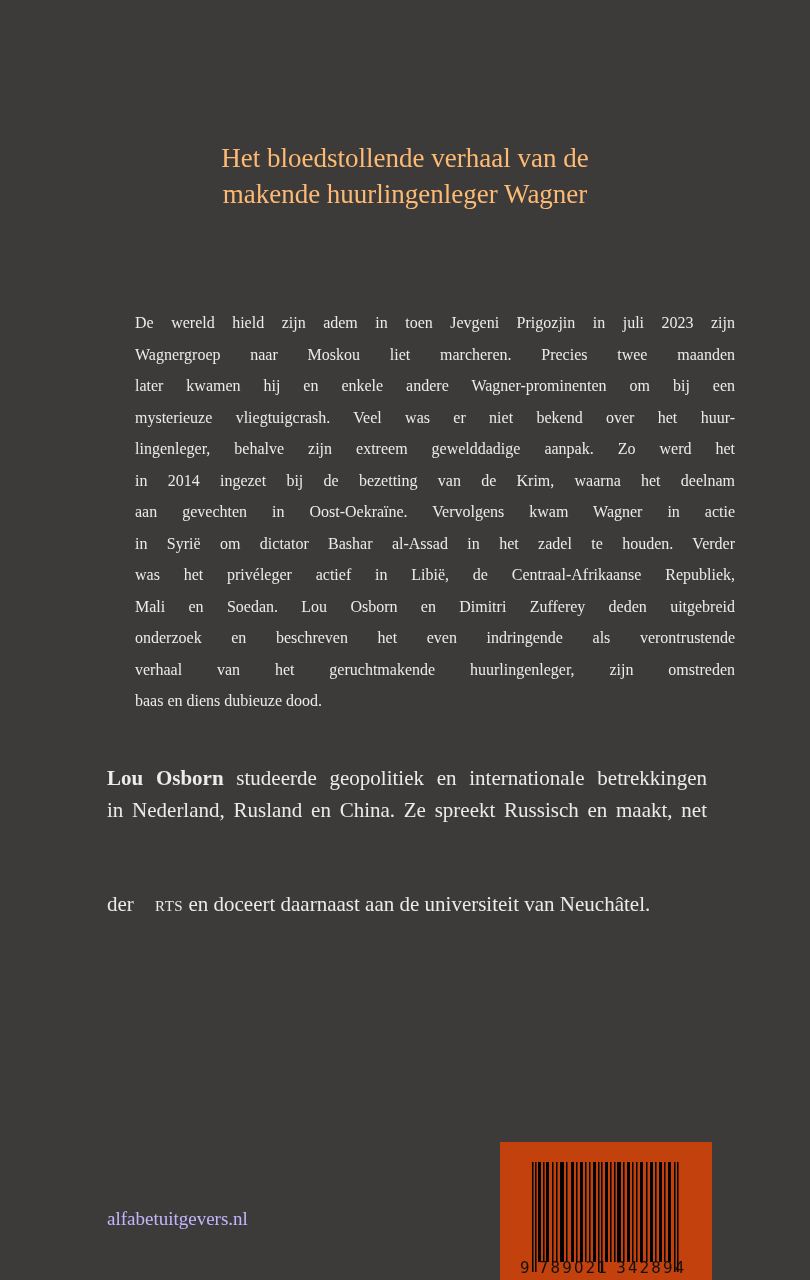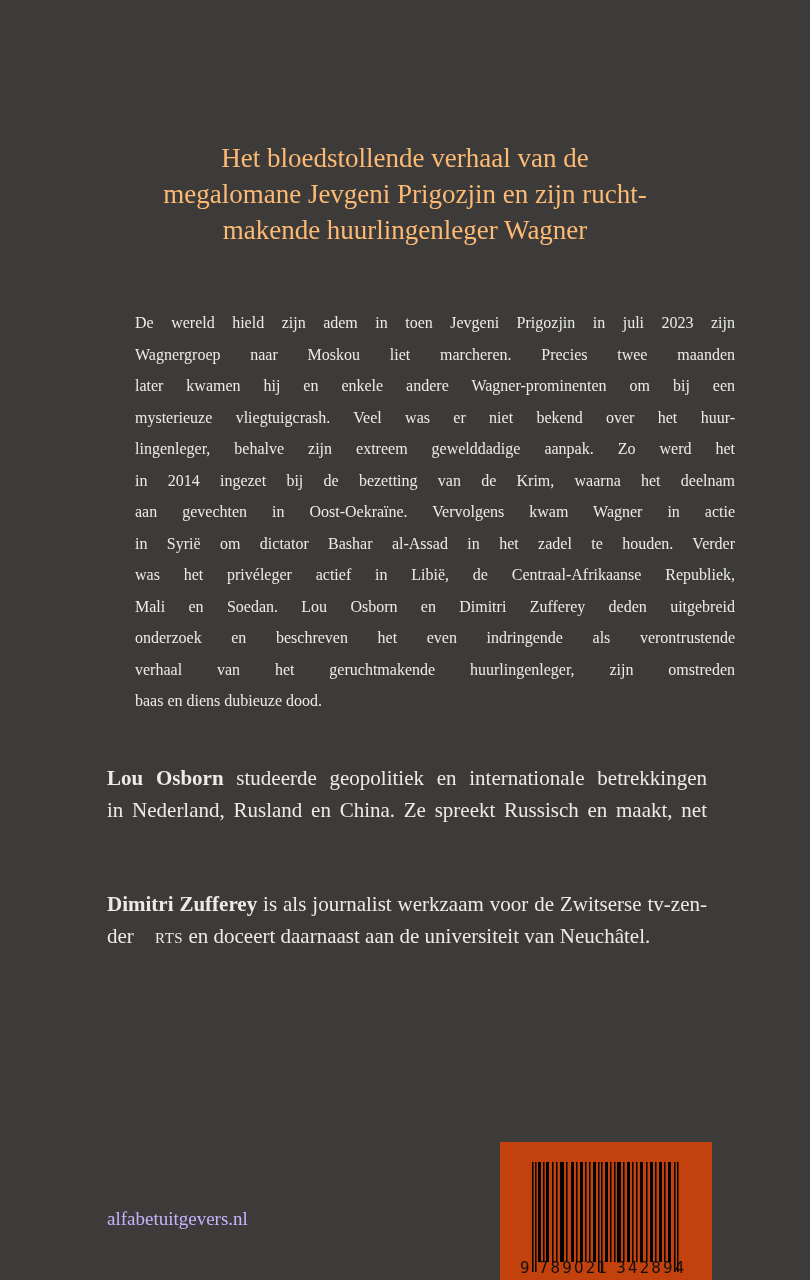--- a/index.html
+++ b/index.html
@@ -71,21 +71,20 @@
     left: 107px; top: 1208px;
     font-size: 19px;
     color: #c4b5fd;
   }
 </style>
 </head>
 <body>
 
 <div class="tagline">
   <div>Het bloedstollende verhaal van de</div>
-  <div>megalomane Jevgeni Prigozjin en zijn rucht-</div>
   <div>makende huurlingenleger Wagner</div>
 </div>
 
 <div class="blurb">
   <span class="ln">De wereld hield zijn adem in toen Jevgeni Prigozjin in juli 2023 zijn</span>
   <span class="ln">Wagnergroep naar Moskou liet marcheren. Precies twee maanden</span>
   <span class="ln">later kwamen hij en enkele andere Wagner-prominenten om bij een</span>
   <span class="ln">mysterieuze vliegtuigcrash. Veel was er niet bekend over het huur-</span>
   <span class="ln">lingenleger, behalve zijn extreem gewelddadige aanpak. Zo werd het</span>
   <span class="ln">in 2014 ingezet bij de bezetting van de Krim, waarna het deelnam</span>
@@ -97,21 +96,20 @@
   <span class="ln">verhaal van het geruchtmakende huurlingenleger, zijn omstreden</span>
   <span class="ln last">baas en diens dubieuze dood.</span>
 </div>
 
 <div class="bio bio1">
   <span class="ln"><b>Lou Osborn</b><span> studeerde geopolitiek en internationale betrekkingen</span></span>
   <span class="ln">in Nederland, Rusland en China. Ze spreekt Russisch en maakt, net</span>
 </div>
 
 <div class="bio bio2">
-  <span class="ln"><b>Dimitri Zufferey</b><span> is als journalist werkzaam voor de Zwitserse tv-zen-</span></span>
   <span class="ln last"><span>der </span><span class="smallcaps">RTS</span><span> en doceert daarnaast aan de universiteit van Neuchâtel.</span></span>
 </div>
 
 <div class="barcode-box">
   <svg class="bars" viewBox="0 0 150 110" preserveAspectRatio="none">
     <g fill="#000">
       <rect x="1" y="0" width="1.5" height="110"></rect>
       <rect x="4" y="0" width="1.5" height="110"></rect>
       <rect x="7" y="0" width="3" height="100"></rect>
       <rect x="12" y="0" width="1.5" height="100"></rect>

